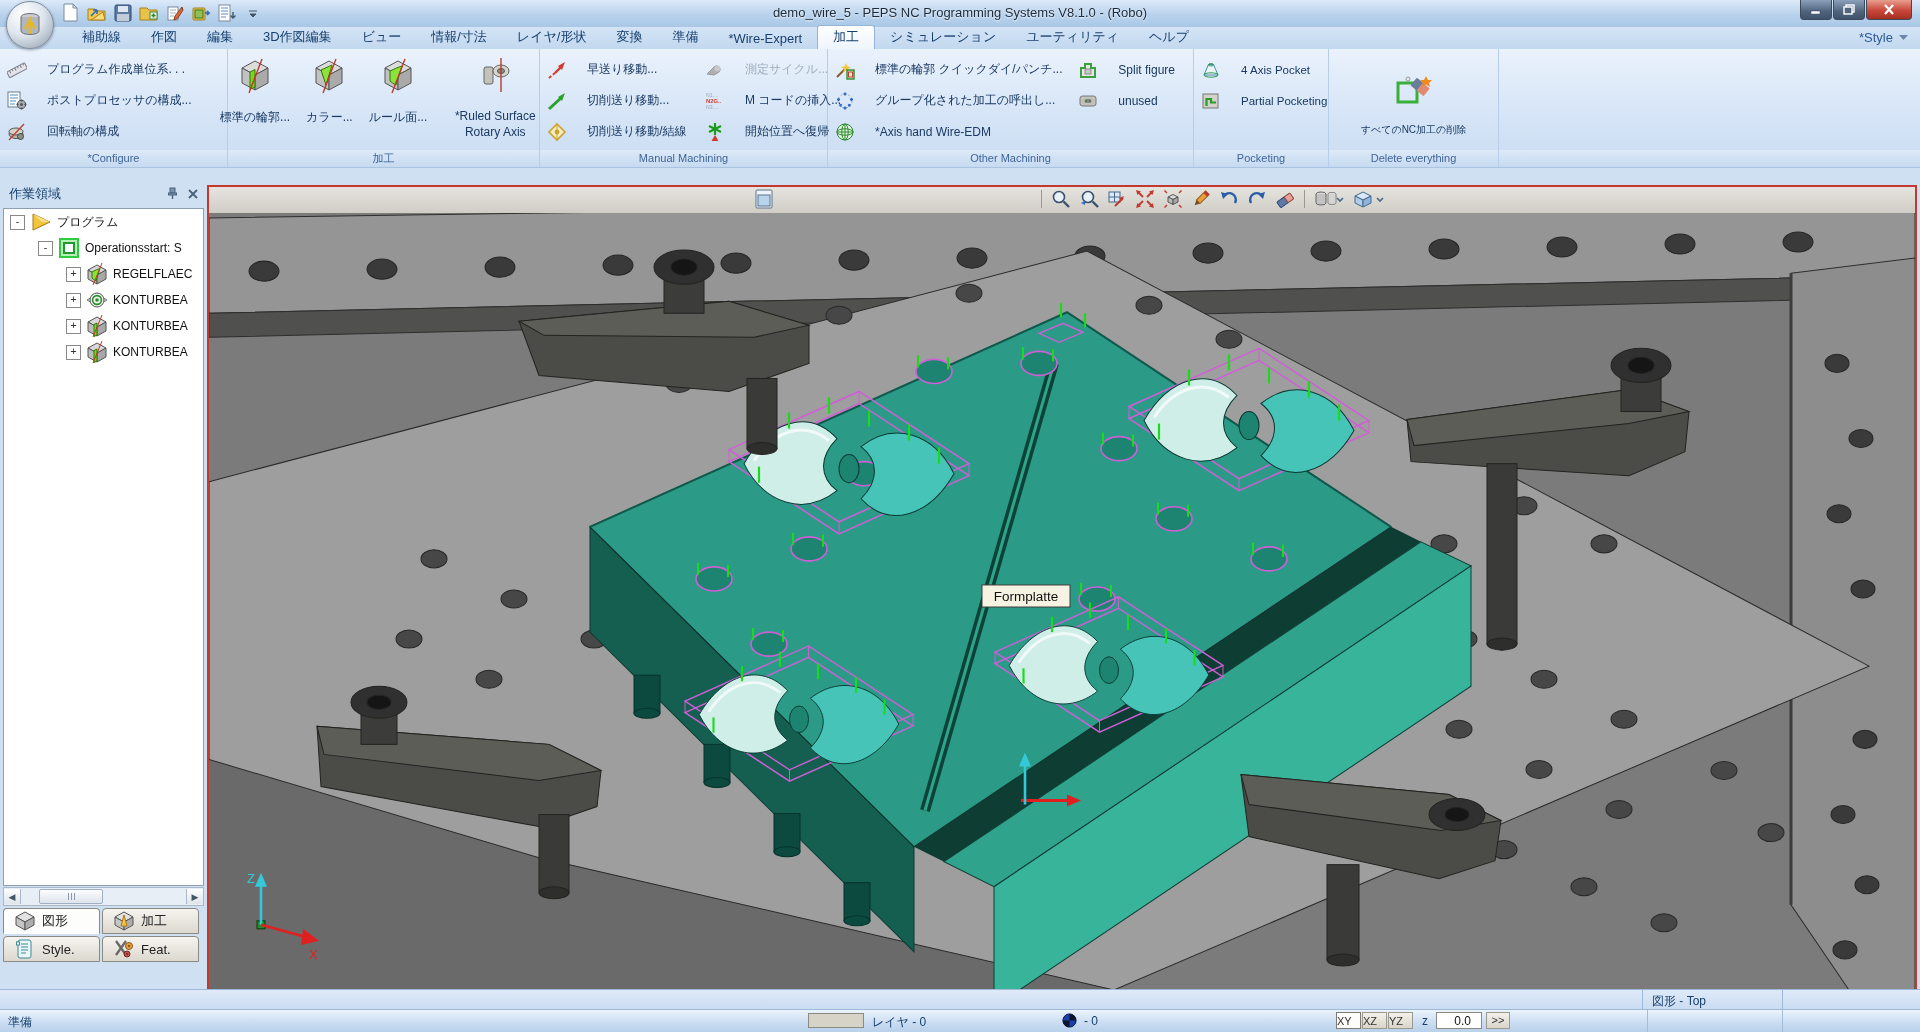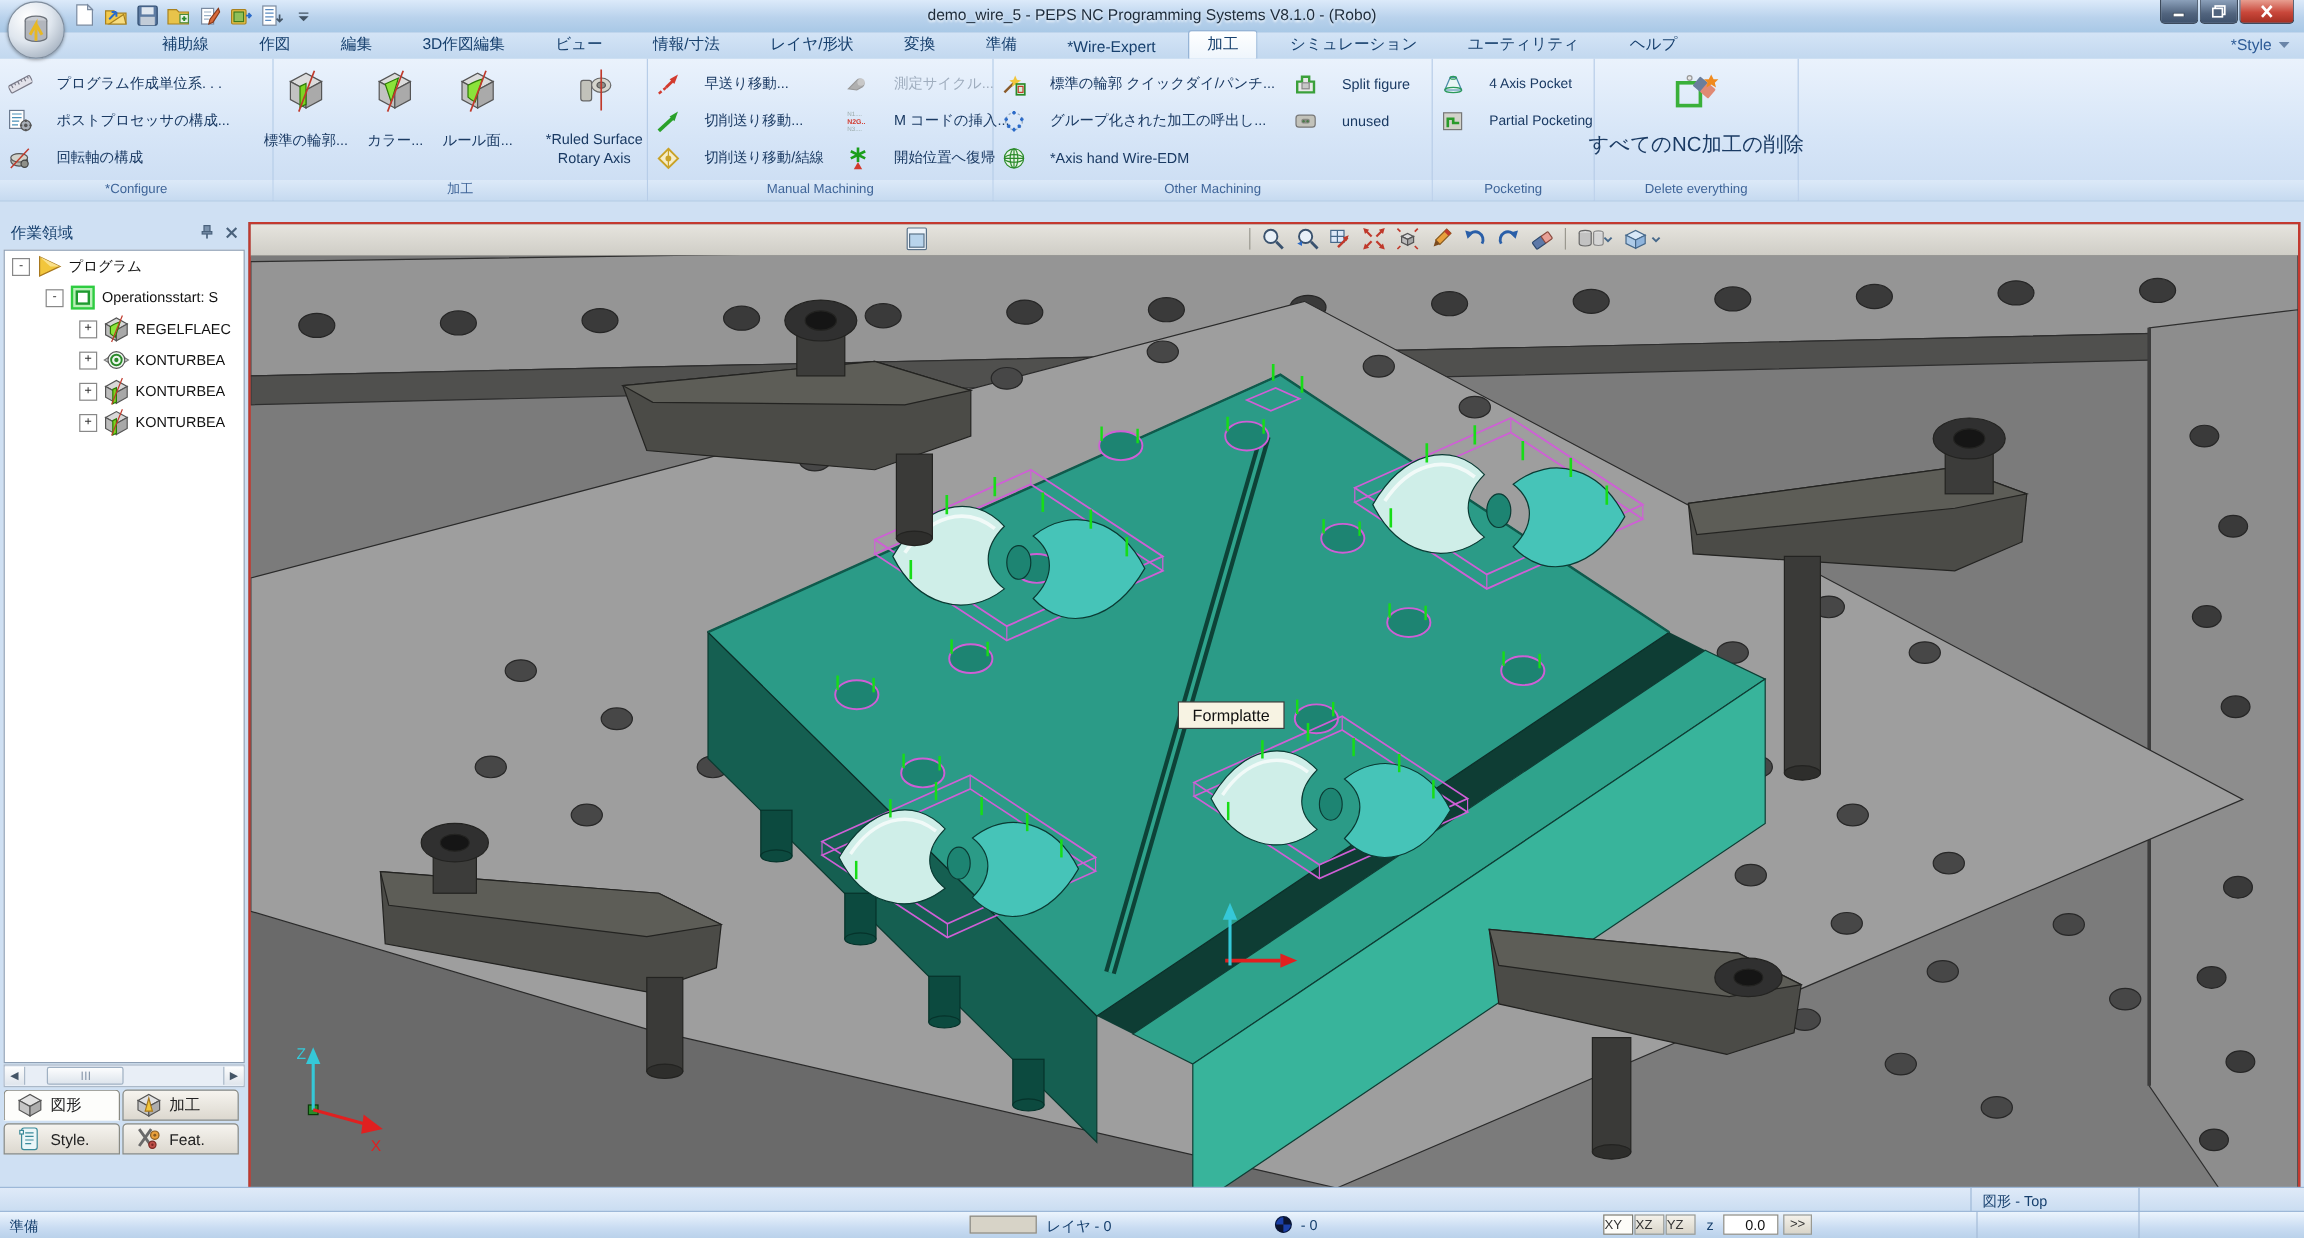--- a/index.html
+++ b/index.html
@@ -15,21 +15,21 @@
     background:radial-gradient(circle at 35% 28%,#ffffff,#dfe6ee 45%,#aab6c4 80%,#8b99a9);
     border:1px solid #7f8d9d;box-shadow:0 1px 3px rgba(0,0,0,.35);display:flex;align-items:center;justify-content:center;}
   .qat{position:absolute;top:2px;left:60px;display:flex;align-items:center;gap:5px;z-index:20;}
   .qat .qi{width:21px;height:21px;display:flex;align-items:center;justify-content:center;border-radius:3px;}
   .win-controls{position:absolute;top:0;right:8px;display:flex;gap:1px;z-index:20;}
   .wbtn{width:30px;height:19px;border:1px solid #3c4a5c;border-top:none;border-radius:0 0 4px 4px;
     background:linear-gradient(#8ba0ba,#51647e 60%,#3f526c);display:flex;align-items:center;justify-content:center;}
   .wbtn.close{width:44px;background:linear-gradient(#e89e90,#c8473a 55%,#a52f22);}
   
   .tabrow{position:absolute;top:27px;left:0;right:0;height:22px;display:flex;align-items:flex-end;
-    background:linear-gradient(#d4e4f6,#c2d8ef);padding-left:120px;box-sizing:border-box;gap:12px;}
+    background:linear-gradient(#d4e4f6,#c2d8ef);padding-left:67px;box-sizing:border-box;}
   .rtab{font-size:13px;color:#17406e;padding:2px 15px 3px 15px;white-space:nowrap;}
   .rtab.active{background:linear-gradient(#ffffff,#eef5fc);border:1px solid #96b4d6;border-bottom:none;
     border-radius:3px 3px 0 0;}
   .style-btn{position:absolute;top:30px;right:12px;font-size:13px;color:#2c5a96;display:flex;gap:6px;align-items:center;}
   
   .ribbon{position:absolute;top:49px;left:0;right:0;height:119px;display:flex;
     background:linear-gradient(#eaf2fc,#d6e5f7 55%,#cadcf2);border-bottom:1px solid #a9c3e0;box-sizing:border-box;}
   .rgroup{height:100%;border-right:1px solid #b7cde8;display:flex;flex-direction:column;box-sizing:border-box;flex:0 0 auto;}
   .rg-content{flex:1;padding:3px 5px 0 5px;display:flex;}
   .rg-label{height:17px;line-height:16px;text-align:center;font-size:11px;color:#3f6599;
@@ -439,21 +439,21 @@
               </svg></span>
         <span>Partial Pocketing</span>
       </div>
     </div>
       </div>
     <div class="rg-label">Pocketing</div>
   </div>
 
   <div class="rgroup" style="width:170px;">
     <div class="rg-content" style="justify-content:center;">
-      <div class="rbig" style="font-size:17px;">
+      <div class="rbig" style="font-size:10px;justify-content:center;">
         <span class="icbox">
           <svg width="38" height="38" viewBox="0 0 38 38">
               <rect x="3" y="12" width="19" height="19" fill="none" stroke="#3ab03a" stroke-width="3"></rect>
               <g transform="rotate(40 24 15)">
                 <rect x="17" y="10" width="9" height="10" rx="1" fill="#6a7e9c"></rect>
                 <rect x="25" y="10" width="9" height="10" rx="1" fill="#e08a74"></rect>
               </g>
               <polygon points="31,5 33,9 37,9 34,12 35,16 31,13.5 27,16 28,12 25,9 29,9" fill="#f08a1e"></polygon>
               <circle cx="13" cy="8" r="2" fill="#e8e8e8" stroke="#999"></circle>
             </svg>

